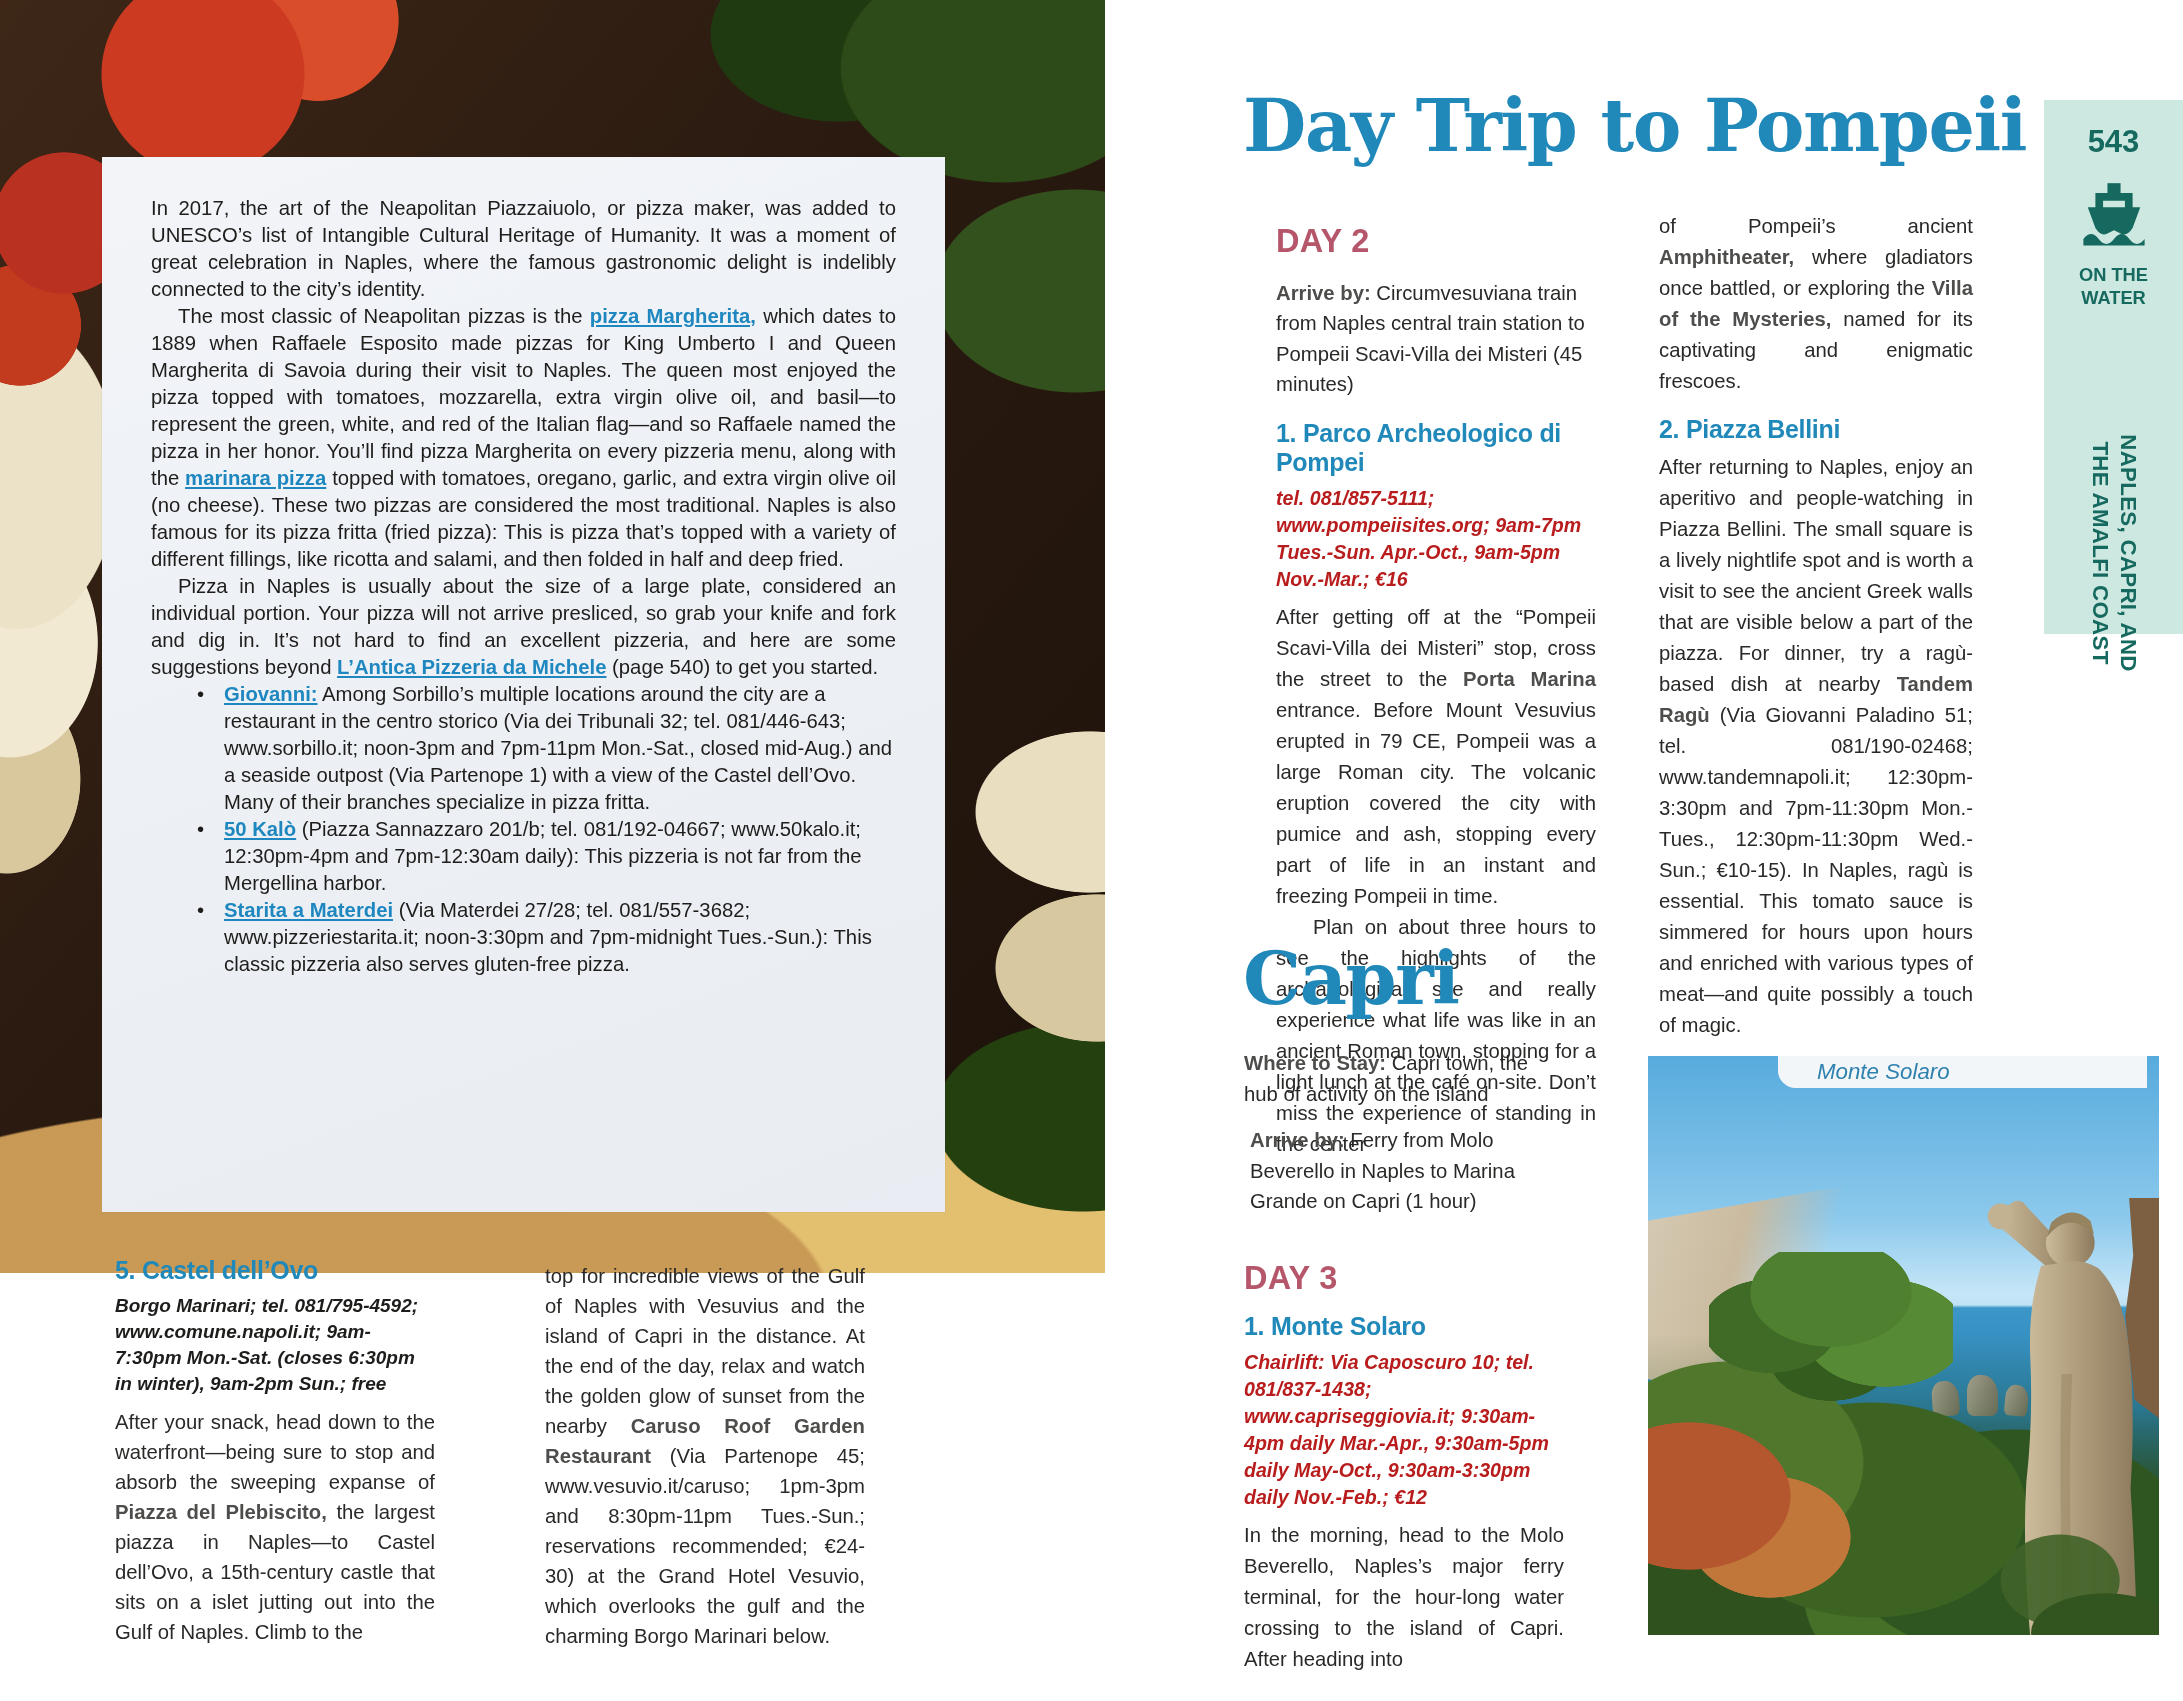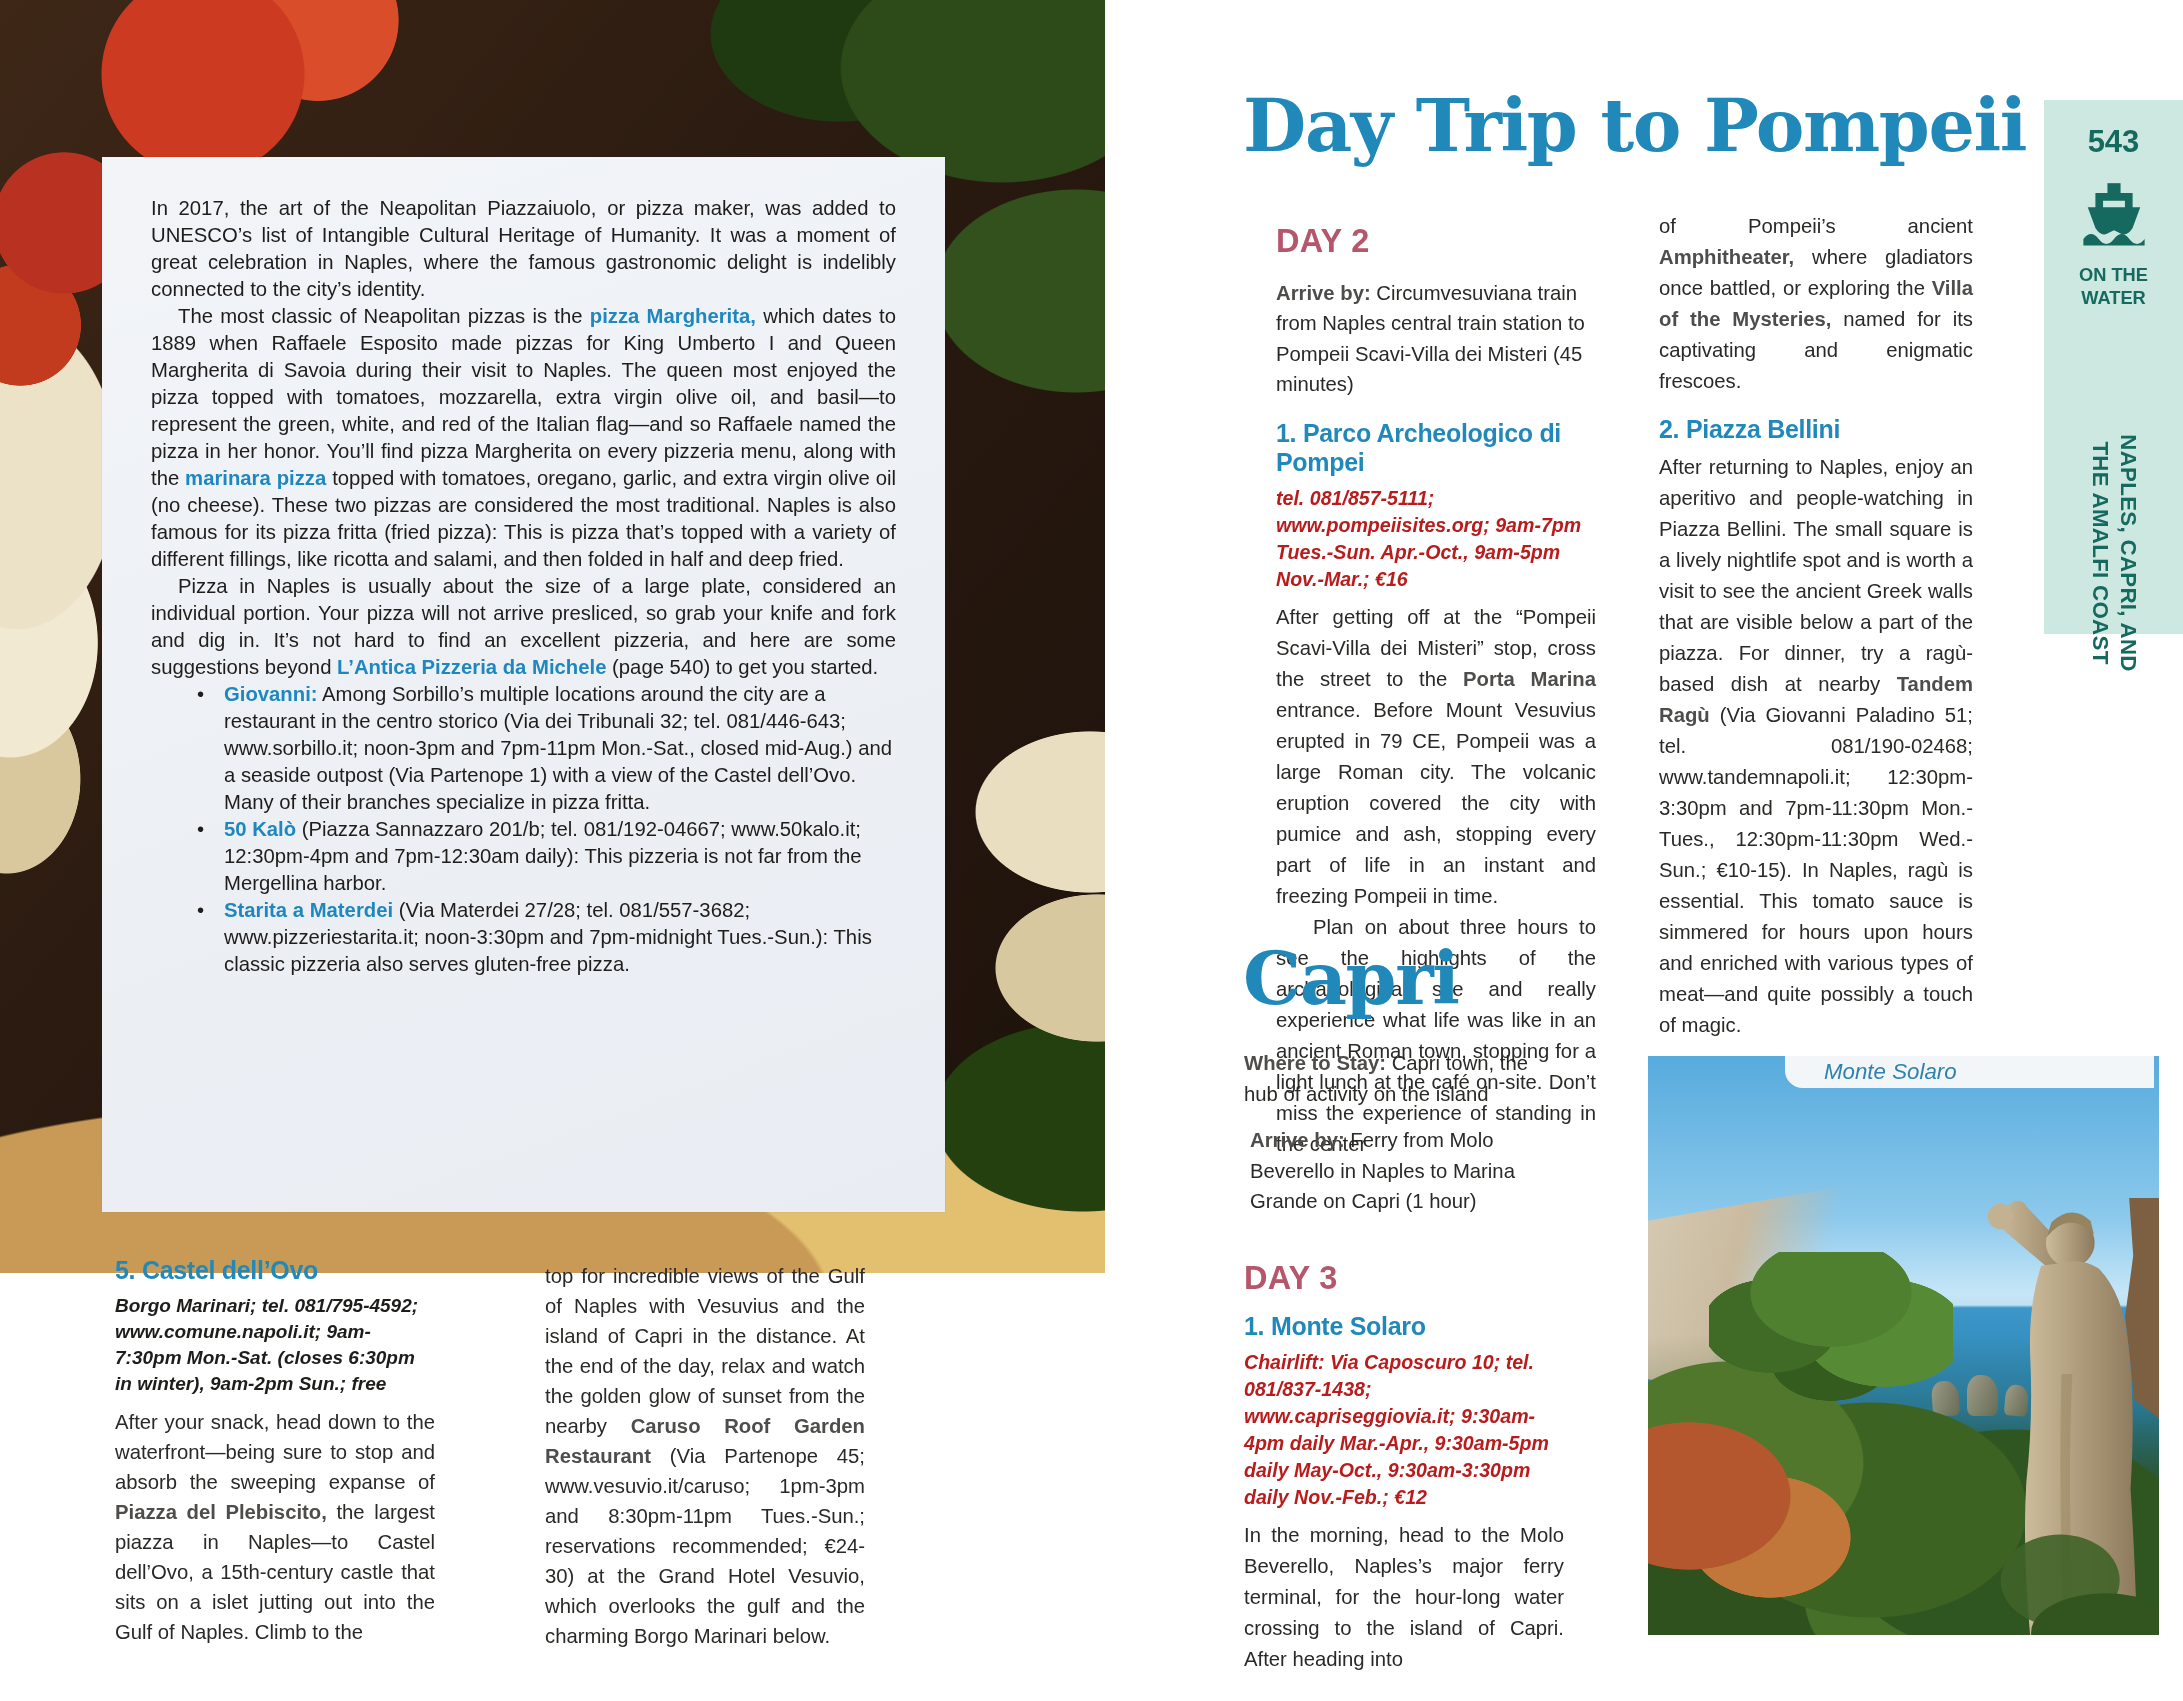--- a/index.html
+++ b/index.html
@@ -42,21 +42,21 @@
     padding:38px 49px 0 49px; overflow:hidden;
     box-shadow:0 0 0 0.7px rgba(0,0,0,0.04);
   }
   .box-title {
     font-family:"DejaVu Serif","Liberation Serif",serif; font-weight:bold;
     font-size:57px; line-height:65px; color:#2189ba; text-align:center;
     margin:0 0 26px 0; letter-spacing:-0.7px;
   }
   .box-p { font-size:20.3px; line-height:27px; text-align:justify; margin:0; color:#1e1d1b; }
   .box-p.indent { text-indent:27px; }
-  .blue-b { color:#1e87bf; font-weight:bold; }
+  .blue-b { color:#1e87bf; font-weight:bold;text-decoration:underline; }
   ul.box-list { margin:0; padding:0 0 0 42px; list-style:none; }
   ul.box-list li { position:relative; padding-left:31px; font-size:20.3px; line-height:27px; text-align:left; }
   ul.box-list li::before { content:"\2022"; position:absolute; left:4.1px; top:0; color:#1e1d1b; }
 
   
   .bottom-col { position:absolute; top:1256px; width:320px; }
   #castel-col1 { left:115px; }
   #castel-col2 { left:545px; top:1261px; }
   .sight-h { font-size:25px; font-weight:bold; color:#2189ba; margin:0 0 8.1px 0; letter-spacing:-0.3px; }
   .details { font-size:19px; font-style:italic; font-weight:bold; line-height:26px; margin:0 0 9.5px 0; color:#1e1d1b; text-align:left; }
@@ -121,21 +121,21 @@
   }
   .faraglioni .rock {
     position:absolute; bottom:5.4px; background:linear-gradient(100deg,#b3ab9d,#7d766a);
     border-radius:40% 50% 20% 20%;
   }
   .rock.r1 { left:0;   width:27px; height:35px; transform:rotate(-4deg); }
   .rock.r2 { left:35px; width:31px; height:41px; }
   .rock.r3 { left:73px; width:23px; height:31px; transform:rotate(5deg); }
   .statue-wrap { position:absolute; right:-4.1px; bottom:-2.7px; width:203px; height:440px; }
   .caption-tab {
-    position:absolute; right:5px; top:0; width:369px; height:32px;
+    position:absolute; right:12px; top:0; width:369px; height:32px;
     background:#f3f6f9; border-radius:0 0 0 17.6px;
     display:flex; align-items:center; padding-left:39px;
   }
   .caption-text { font-size:22.3px; font-style:italic; color:#2f81ae; }
 
   
   #edge-tab {
     position:absolute; left:2044px; top:100px; width:139px; height:534px;
     background:#cde7e1;
   }

